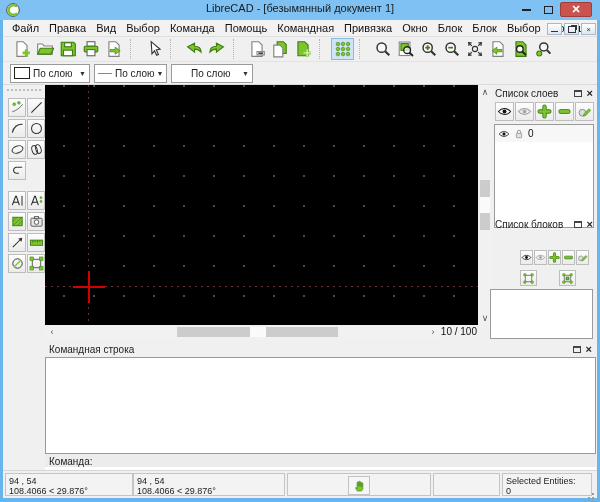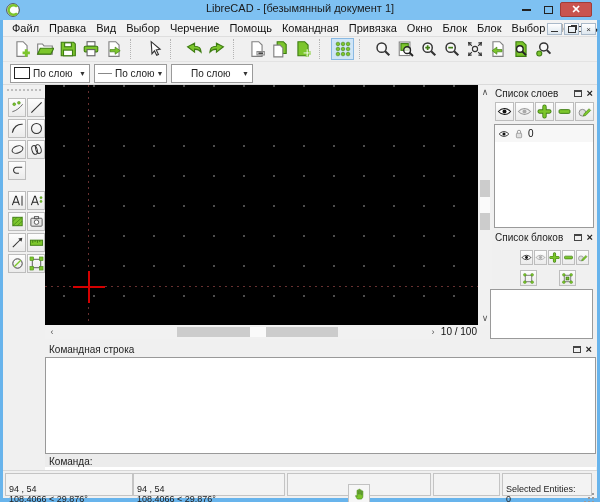--- a/index.html
+++ b/index.html
@@ -102,21 +102,21 @@
   .cmd-area{position:absolute;left:45px;top:357px;width:551px;height:97px;background:#fff;
             border:1px solid #999;box-sizing:border-box;}
   .cmd-row{position:absolute;left:45px;top:454px;width:551px;height:16px;display:flex;flex-direction:column;}
   .cmd-label{background:#ececec;font-size:10px;color:#222;padding:2px 5px 0 4px;white-space:nowrap;}
   .cmd-input{flex:1;border:none;outline:none;background:#fff;font-size:10px;
              font-family:"Liberation Sans",sans-serif;padding:0 3px;}
   
   .statusbar{position:absolute;left:3px;top:470px;width:594px;height:27px;background:#f0f0f0;
              border-top:1px solid #d7d7d7;font-size:9px;color:#222;}
   .sbox{position:absolute;top:2px;height:23px;border:1px solid #c4c4c4;background:#f3f3f3;
-        padding:10px 3px;box-sizing:border-box;line-height:10px;}
+        padding:2px 3px;box-sizing:border-box;line-height:10px;}
   .sb1{left:2px;width:128px;} .sb2{left:130px;width:152px;} .sb3{left:284px;width:144px;}
   .sb4{left:430px;width:67px;} .sb5{left:499px;width:90px;}
   .hand-btn{width:22px;height:19px;margin:0 auto;border:1px solid #c2c2c2;background:#f6f6f6;padding:0;
             display:flex;align-items:center;justify-content:center;}
   .hand-btn svg{width:14px;height:14px;}
   .grip{position:absolute;right:3px;bottom:3px;width:2px;height:2px;background:#9a9a9a;
         box-shadow:-4px 4px 0 #9a9a9a,0 4px 0 #9a9a9a,-8px 8px 0 #9a9a9a,-4px 8px 0 #9a9a9a,0 8px 0 #9a9a9a;}
 </style>
 </head>
 <body>
@@ -139,21 +139,21 @@
   </div>
   <div class="edge edge-l"></div>
   <div class="edge edge-r"></div>
   <div class="edge edge-b"></div>
 
   <div class="menubar" id="menu-items">
       <span class="menu-item">Файл</span>
       <span class="menu-item">Правка</span>
       <span class="menu-item">Вид</span>
       <span class="menu-item">Выбор</span>
-      <span class="menu-item">Черчение</span>
+      <span class="menu-item">Команда</span>
       <span class="menu-item">Помощь</span>
       <span class="menu-item">Командная</span>
       <span class="menu-item">Привязка</span>
       <span class="menu-item">Окно</span>
       <span class="menu-item">Блок</span>
       <span class="menu-item">Блок</span>
       <span class="menu-item">Выбор</span>
       <span class="menu-item">Помощь</span>
     </div>
   <div class="mdi-controls">
@@ -494,21 +494,21 @@
       <span style="display:flex;">
           <svg viewBox="0 0 16 16" xmlns="http://www.w3.org/2000/svg">
             <rect x="4.5" y="7" width="7" height="6" rx="1" fill="#e0e0e0" stroke="#909090"></rect>
             <path d="M5.8 7V5.2a2.2 2.2 0 0 1 4.4 0V7" fill="none" stroke="#909090" stroke-width="1.2"></path>
           </svg>
         </span>
       <span class="lname">0</span>
     </div>
   </div>
 
-  <div class="panel-title" style="top:230px;">
+  <div class="panel-title" style="top:217px;">
     <span>Список блоков</span>
     <span class="float-ic"></span>
     <span class="close-ic">×</span>
   </div>
   <div class="ptb" id="block-toolbar1" style="left:520px;top:250px;">
       <button class="pbtn sm">
         <svg viewBox="0 0 16 16" xmlns="http://www.w3.org/2000/svg">
           <path d="M1.5 8S4.3 4.8 8 4.8 14.5 8 14.5 8 11.7 11.2 8 11.2 1.5 8 1.5 8z" fill="#fff" stroke="#111" stroke-width="1.1"></path>
           <circle cx="8" cy="8" r="2.1" fill="#111"></circle>
         </svg>

